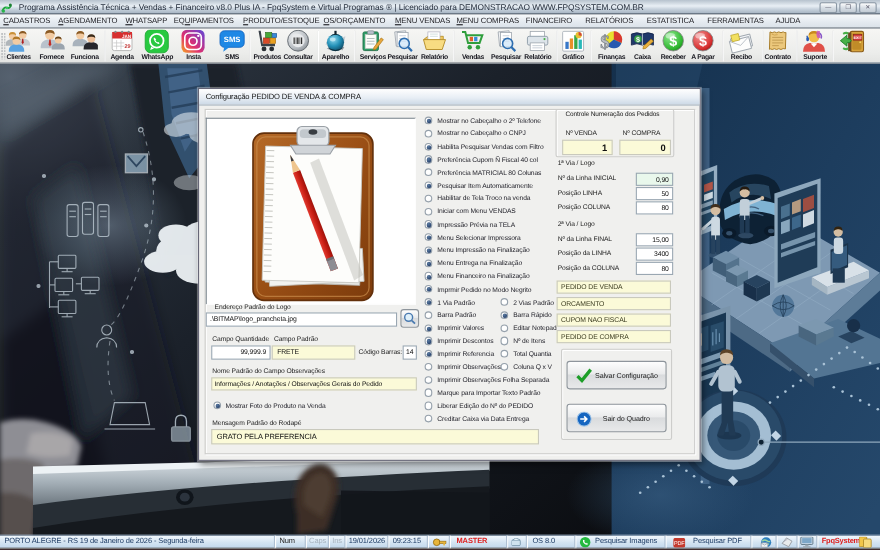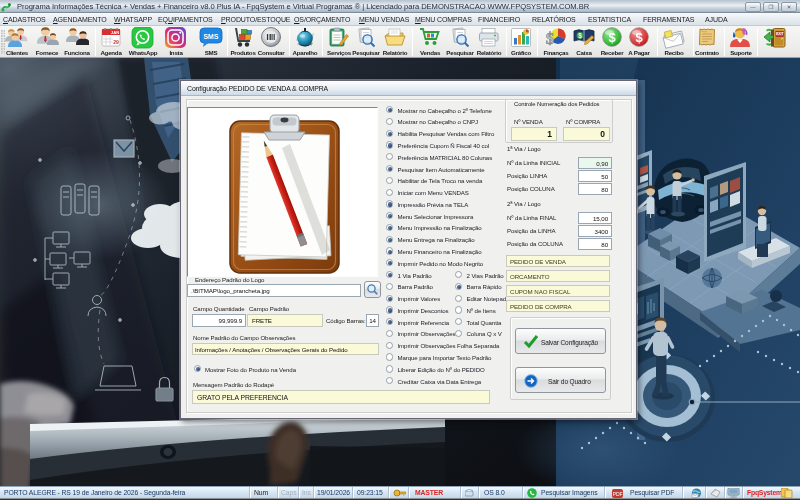--- a/index.html
+++ b/index.html
@@ -369,21 +369,21 @@
 </svg>
     </div>
 
 <div id="titlebar">
  <svg class="abs" style="left:1px;top:1.5px" width="10" height="10" viewBox="0 0 10 10">
   <path d="M1 8 Q3 4 5 5 Q8 6 9 3" stroke="#1f9e3c" stroke-width="1.6" fill="none"></path>
   <circle cx="2" cy="8" r="1.6" fill="#27b24a"></circle>
         <circle cx="8.4" cy="2.6" r="1.4" fill="#1d7f33"></circle>
   <circle cx="5.4" cy="5.2" r="1.2" fill="#35c95c"></circle>
  </svg>
- <span id="titletext">Programa Informações Técnica + Vendas + Financeiro v8.0 Plus IA - FpqSystem e Virtual Programas ® | Licenciado para DEMONSTRACAO WWW.FPQSYSTEM.COM.BR</span>
+ <span id="titletext">Programa Assistência Técnica + Vendas + Financeiro v8.0 Plus IA - FpqSystem e Virtual Programas ® | Licenciado para DEMONSTRACAO WWW.FPQSYSTEM.COM.BR</span>
  <div class="winbtn" style="left:745px;">—</div>
  <div class="winbtn" style="left:763px;">❐</div>
  <div class="winbtn" style="left:781px;">✕</div>
 </div>
 
 <div id="menubar">
  <span class="mi" style="left:3px"><u>C</u>ADASTROS</span>
  <span class="mi" style="left:53px"><u>A</u>GENDAMENTO</span>
  <span class="mi" style="left:114px"><u>W</u>HATSAPP</span>
  <span class="mi" style="left:158px">EQ<u>U</u>IPAMENTOS</span>

